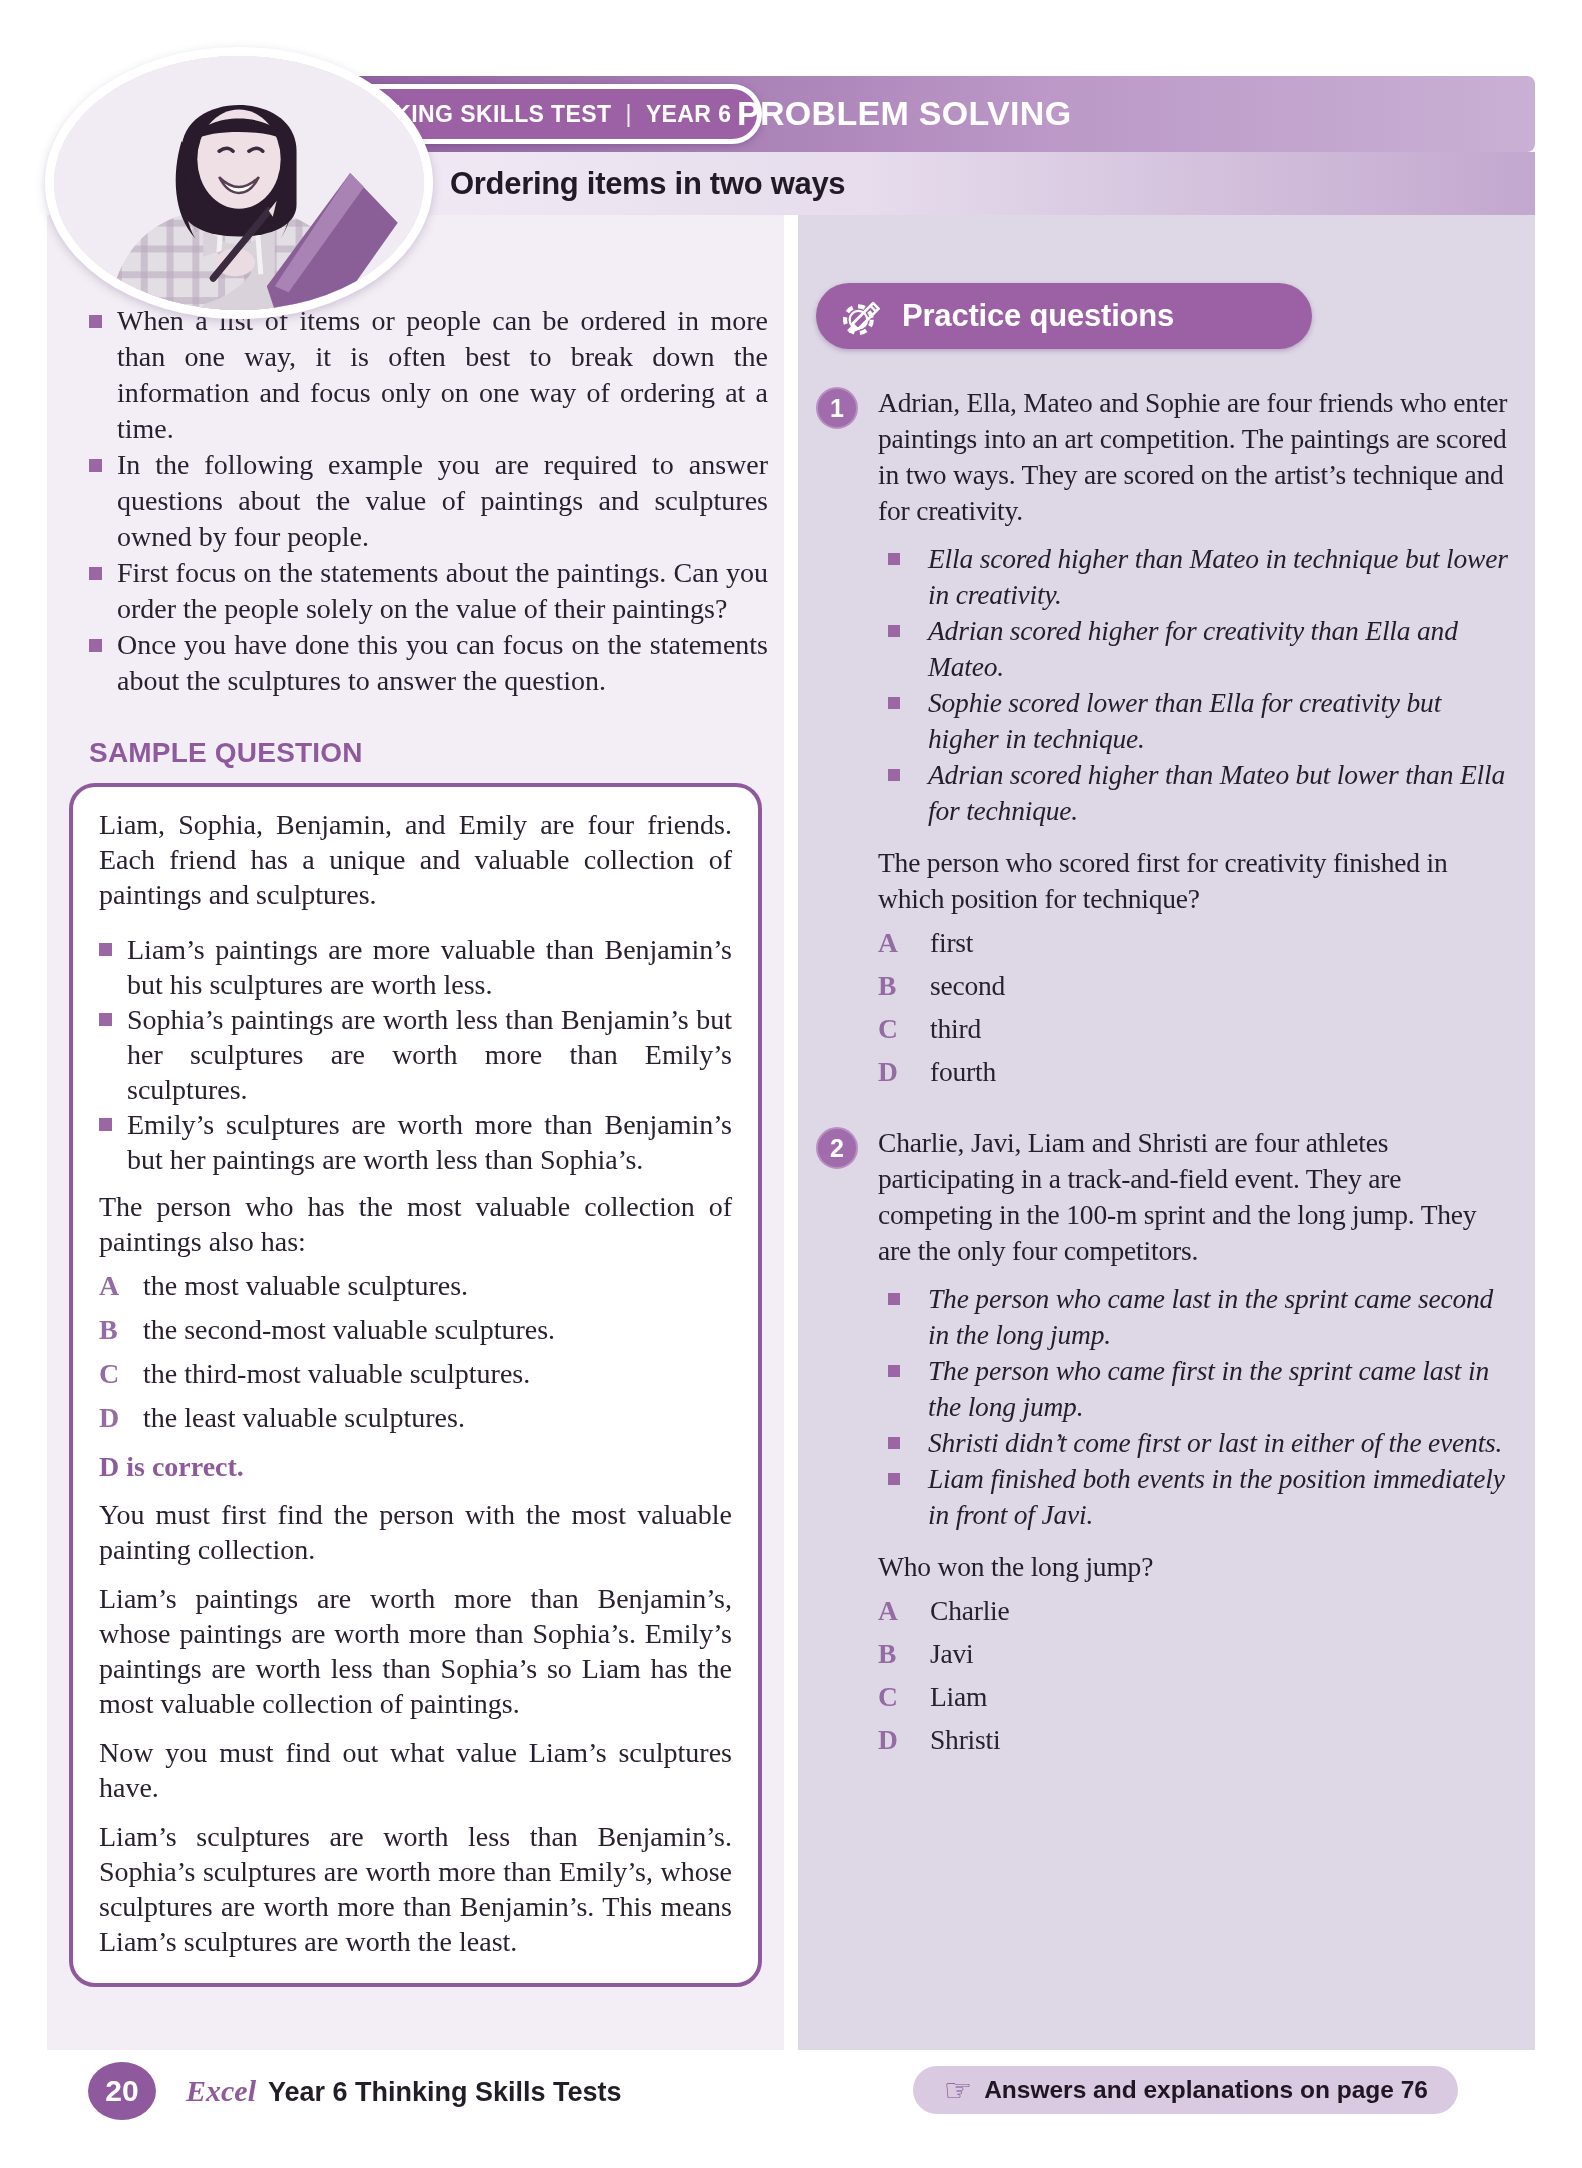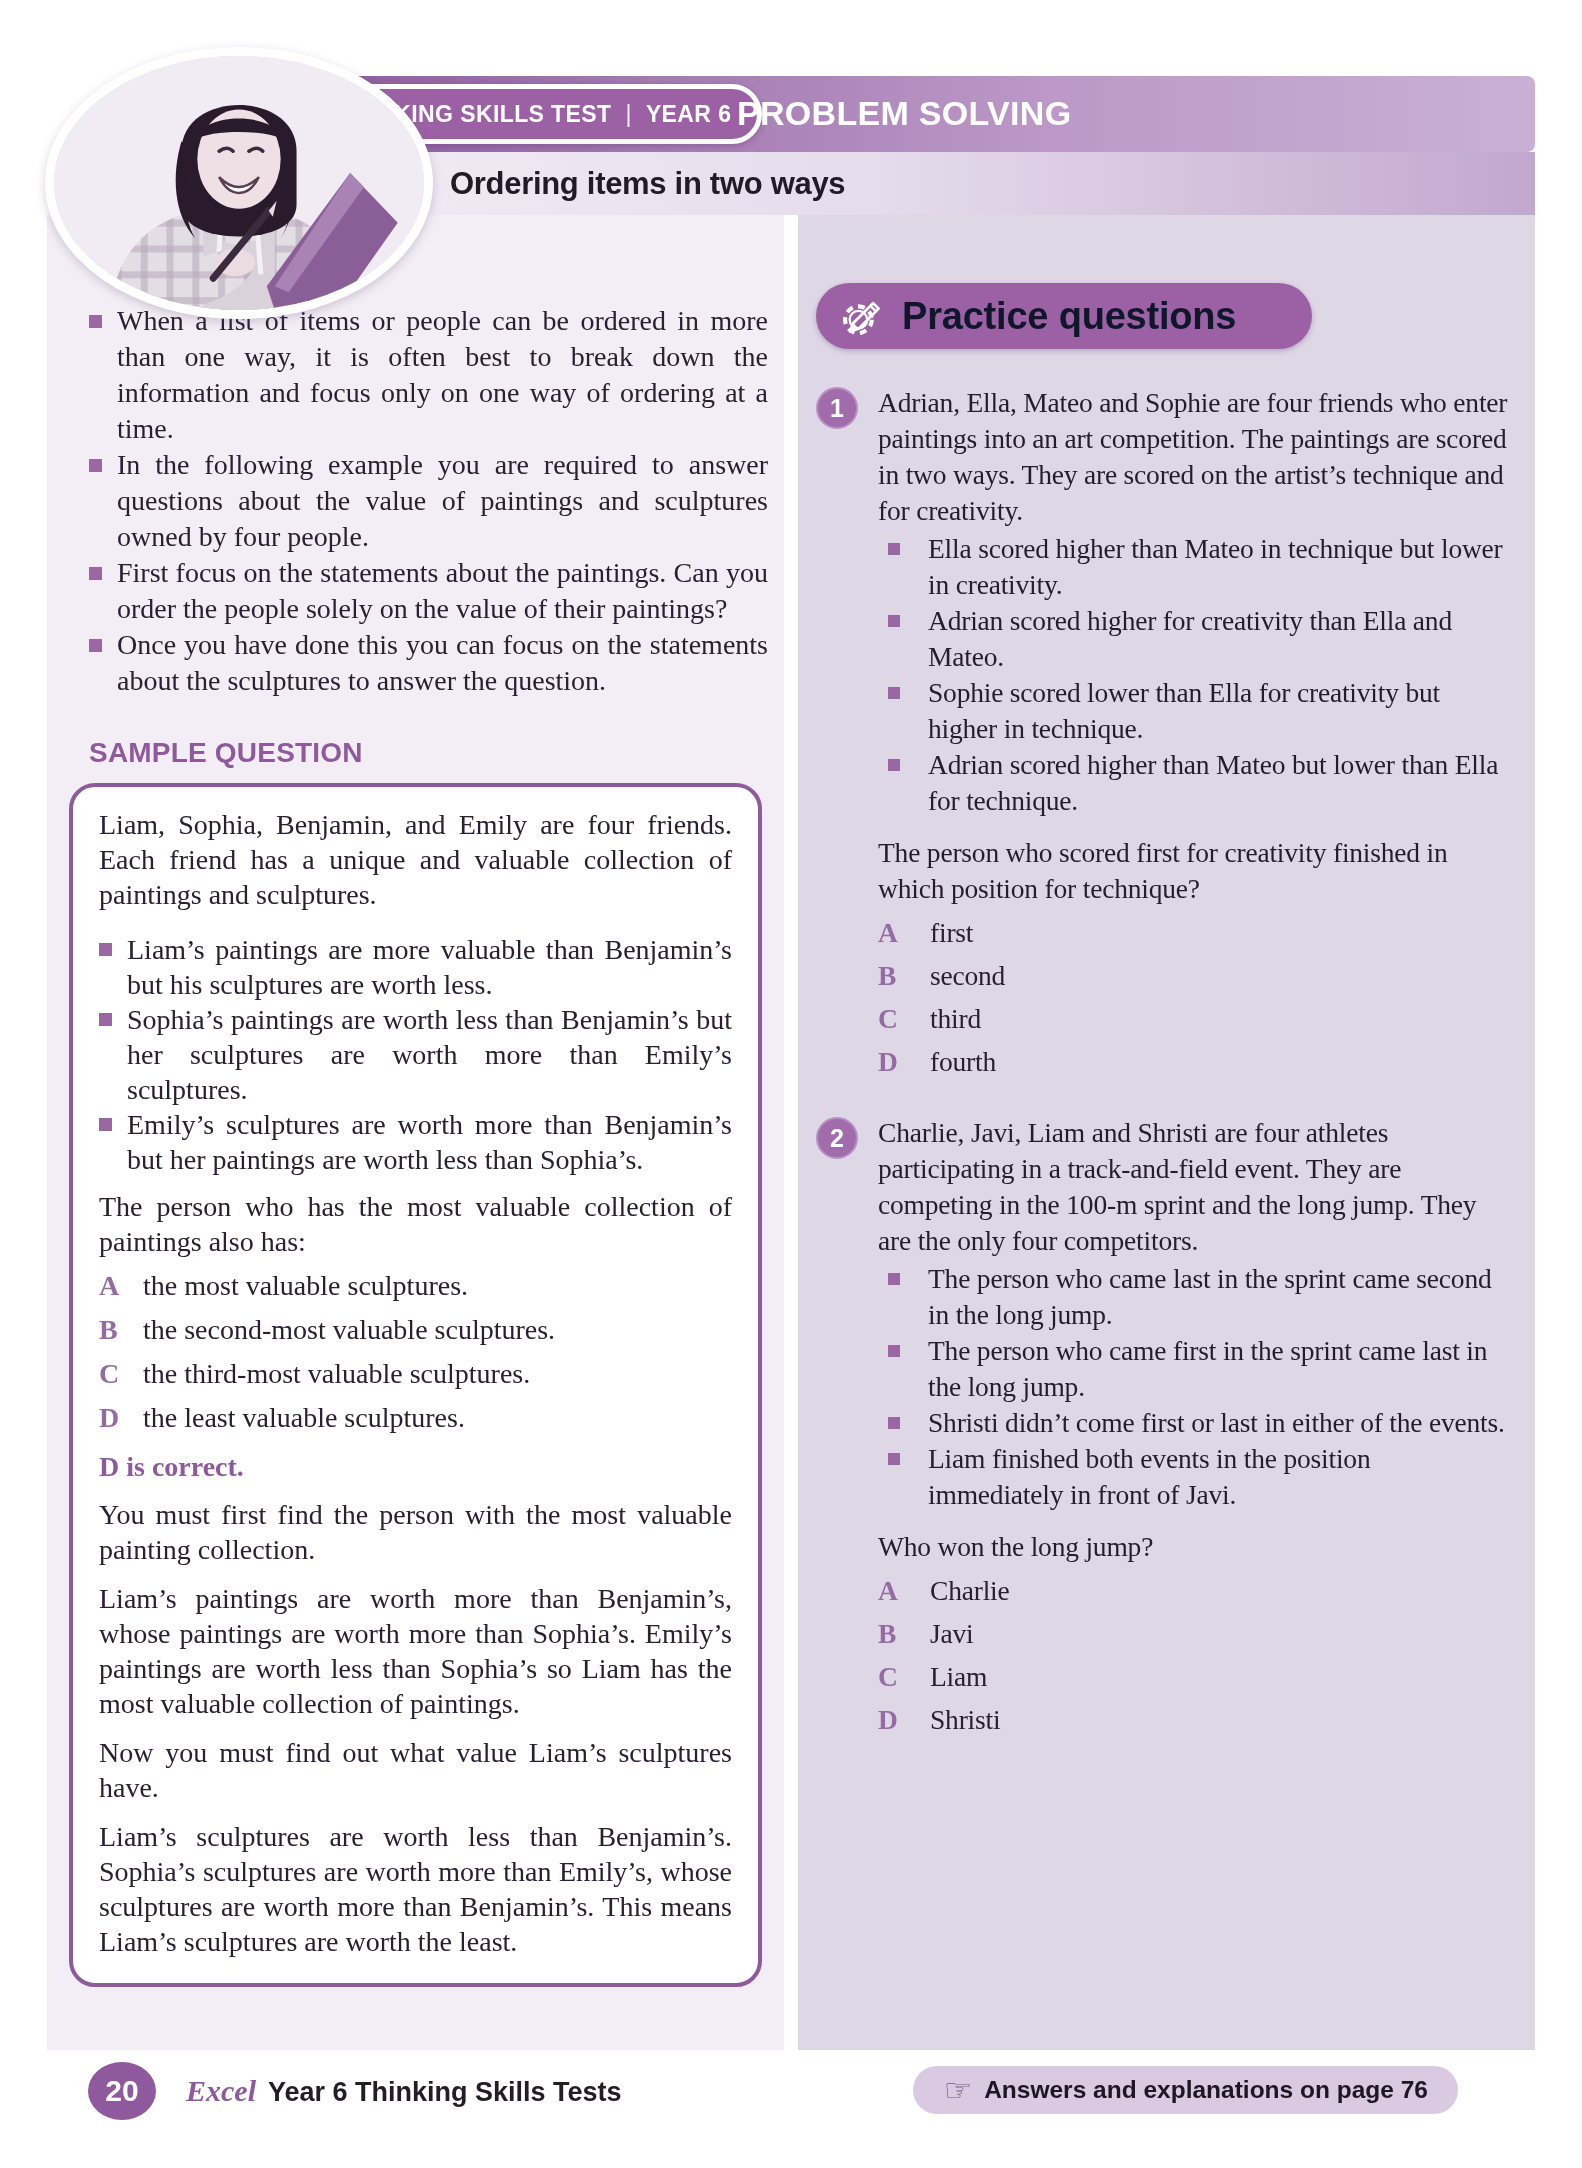--- a/index.html
+++ b/index.html
@@ -57,30 +57,30 @@
   .stem{margin-top:12px;}
   .opt{display:flex;gap:20px;margin-top:10px;font-size:28px;line-height:34px;color:var(--ink);}
   .opt .letter{color:var(--letter);font-weight:bold;min-width:24px;}
   .verdict{margin-top:16px;font-size:28px;font-weight:bold;color:var(--purple);}
   .expl{margin-top:14px;}
 
   
   .practice-pill{width:496px;height:66px;background:var(--badge);border-radius:34px;
     display:flex;align-items:center;gap:16px;padding:0 24px;
     box-shadow:0 2px 5px rgba(90,50,110,.3);}
-  .practice-pill .plabel{color:#0f172a;font-family:"Liberation Sans",sans-serif;
-    font-weight:bold;font-size:38px;letter-spacing:-0.2px;}
+  .practice-pill .plabel{color:#ffffff;font-family:"Liberation Sans",sans-serif;
+    font-weight:bold;font-size:31px;letter-spacing:-0.2px;}
   .practice-pill svg{width:46px;height:46px;flex:0 0 46px;}
 
   .question{display:grid;grid-template-columns:48px 1fr;column-gap:14px;margin-top:36px;}
   .qnum{width:42px;height:42px;border-radius:50%;background:var(--circle);
     border:2px solid #b98fc2;color:#fff;font-family:"Liberation Sans",sans-serif;
     font-weight:bold;font-size:25px;display:flex;align-items:center;justify-content:center;margin-top:2px;}
   .qbody{font-size:27.5px;line-height:36px;color:#241d2b;letter-spacing:-0.2px;}
-  .qbody .qlist{list-style:none;margin-top:2px;}
+  .qbody .qlist{list-style:none;margin-top:12px;font-style:italic;}
   .qbody .qlist li{display:flex;gap:28px;padding-left:10px;}
   .qbody .qlist .sq{margin-top:12px;width:12px;flex-basis:12px;height:12px;}
   .qbody .ask{margin-top:16px;}
   .qbody .opt{gap:24px;margin-top:9px;font-size:27.5px;}
   .qbody .opt .letter{min-width:28px;}
 
   
   .footer{position:absolute;left:0;right:12px;top:2050px;height:118px;background:#fff;}
   .pageno{position:absolute;left:88px;top:12px;width:68px;height:58px;border-radius:50%;
     background:var(--purple);color:#fff;display:flex;align-items:center;justify-content:center;

